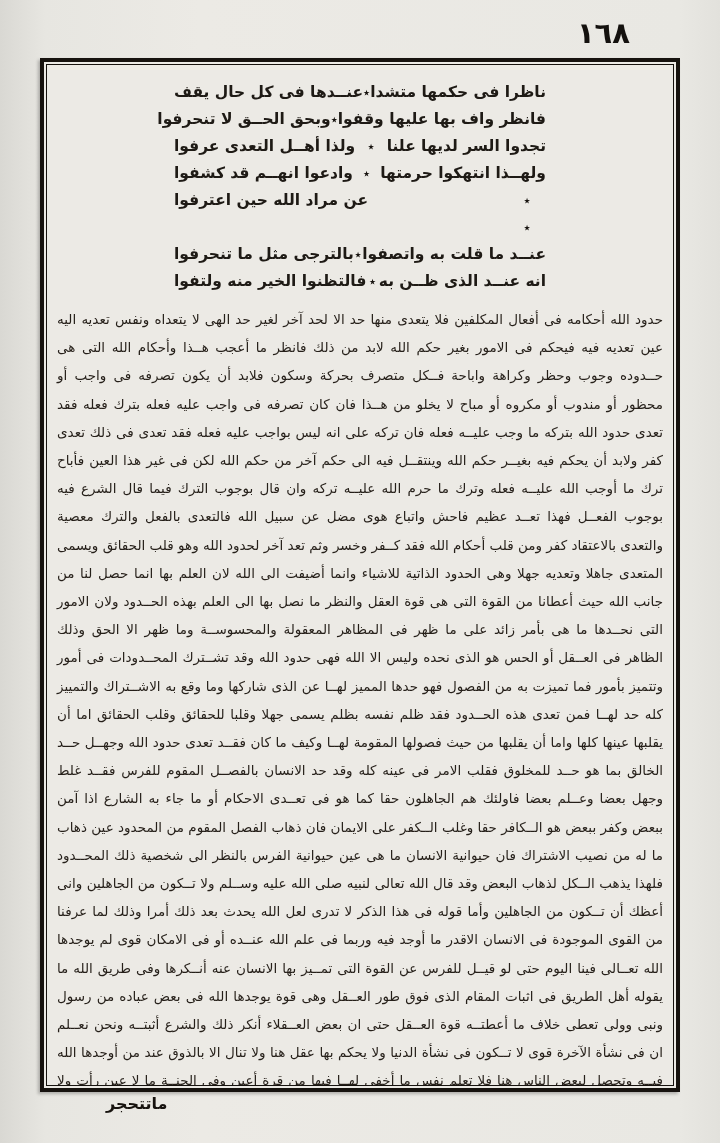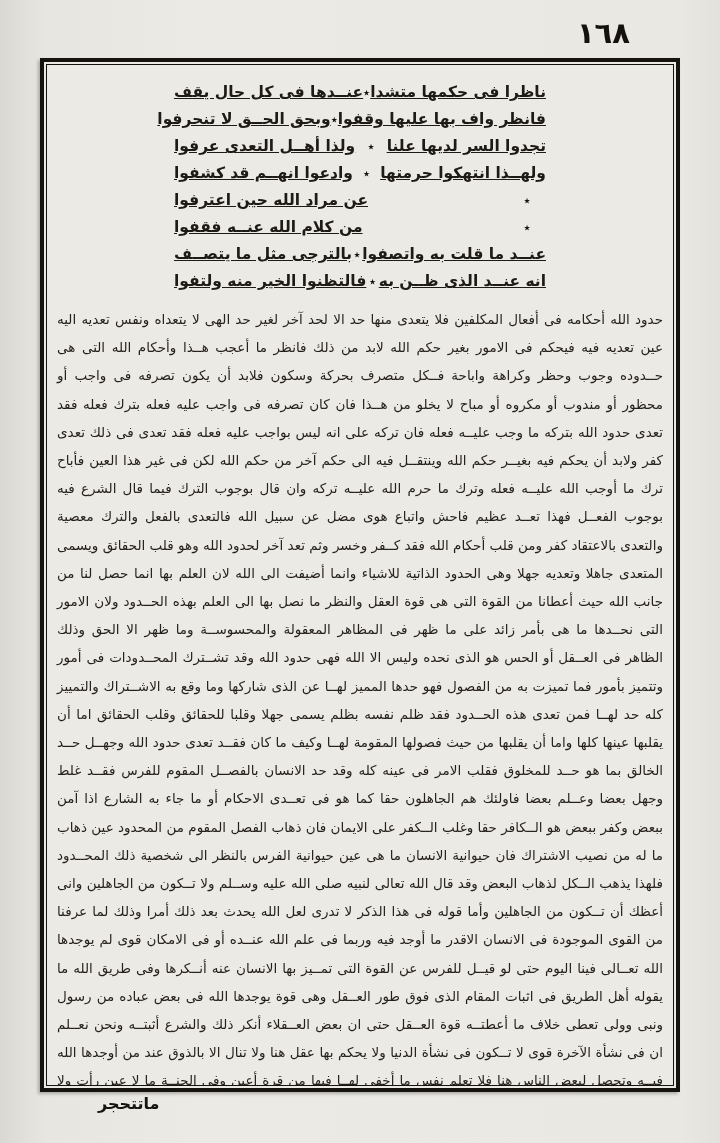--- a/index.html
+++ b/index.html
@@ -25,31 +25,31 @@
     padding:8px 8px 4px 8px;overflow:hidden;
   }
   .poem{
     width:372px;margin:6px auto 10px auto;direction:rtl;
   }
   .poem-line{
     display:flex;align-items:baseline;
     font-size:15.5px;font-weight:bold;line-height:27px;
     color:#1e1a15;white-space:nowrap;
   }
-  .hemi{flex:1;text-decoration:underline;}
+  .hemi{flex:1;}
   .hemi.first{text-align:center;}
   .hemi.second{text-align:end;}
   .sep{width:38px;text-align:center;font-size:13px;color:#17130f;}
   .prose{
     direction:rtl;text-align:justify;text-justify:inter-word;
     font-size:13.5px;line-height:28.2px;font-weight:500;
     color:#251f19;margin:2px 2px 0 2px;
   }
   .catchword{
-    position:absolute;left:98px;top:1094px;
+    position:absolute;left:106px;top:1094px;
     font-size:16px;font-weight:bold;color:#17130f;direction:rtl;
   }
 </style>
 </head>
 <body>
 
 <div class="page-number">١٦٨</div>
 
 <div class="frame-outer">
   <div class="frame-inner">
@@ -73,26 +73,25 @@
           <span class="hemi first">ولهــذا انتهكوا حرمتها</span>
           <span class="sep">٭</span>
           <span class="hemi second">وادعوا انهــم قد كشفوا</span>
         </div>
         <div class="poem-line">
           <span class="sep">٭</span>
           <span class="hemi second">عن مراد الله حين اعترفوا</span>
         </div>
         <div class="poem-line">
           <span class="sep">٭</span>
-          <span class="hemi second">من كلام الله عنــه فقفوا</span>
         </div>
         <div class="poem-line">
           <span class="hemi first">عنــد ما قلت به واتصفوا</span>
           <span class="sep">٭</span>
-          <span class="hemi second">بالترجى مثل ما يتصــف</span>
+          <span class="hemi second">بالترجى مثل ما تنحرفوا</span>
         </div>
         <div class="poem-line">
           <span class="hemi first">انه عنــد الذى ظــن به</span>
           <span class="sep">٭</span>
           <span class="hemi second">فالتظنوا الخير منه ولتفوا</span>
         </div>
       </div>
     <p class="prose">حدود الله أحكامه فى أفعال المكلفين فلا يتعدى منها حد الا لحد آخر لغير حد الهى لا يتعداه ونفس تعديه اليه عين تعديه فيه فيحكم فى الامور بغير حكم الله لابد من ذلك فانظر ما أعجب هــذا وأحكام الله التى هى حــدوده وجوب وحظر وكراهة واباحة فــكل متصرف بحركة وسكون فلابد أن يكون تصرفه فى واجب أو محظور أو مندوب أو مكروه أو مباح لا يخلو من هــذا فان كان تصرفه فى واجب عليه فعله بترك فعله فقد تعدى حدود الله بتركه ما وجب عليــه فعله فان تركه على انه ليس بواجب عليه فعله فقد تعدى فى ذلك تعدى كفر ولابد أن يحكم فيه بغيــر حكم الله وينتقــل فيه الى حكم آخر من حكم الله لكن فى غير هذا العين فأباح ترك ما أوجب الله عليــه فعله وترك ما حرم الله عليــه تركه وان قال بوجوب الترك فيما قال الشرع فيه بوجوب الفعــل فهذا تعــد عظيم فاحش واتباع هوى مضل عن سبيل الله فالتعدى بالفعل والترك معصية والتعدى بالاعتقاد كفر ومن قلب أحكام الله فقد كــفر وخسر وثم تعد آخر لحدود الله وهو قلب الحقائق ويسمى المتعدى جاهلا وتعديه جهلا وهى الحدود الذاتية للاشياء وانما أضيفت الى الله لان العلم بها انما حصل لنا من جانب الله حيث أعطانا من القوة التى هى قوة العقل والنظر ما نصل بها الى العلم بهذه الحــدود ولان الامور التى نحــدها ما هى بأمر زائد على ما ظهر فى المظاهر المعقولة والمحسوســة وما ظهر الا الحق وذلك الظاهر فى العــقل أو الحس هو الذى نحده وليس الا الله فهى حدود الله وقد تشــترك المحــدودات فى أمور وتتميز بأمور فما تميزت به من الفصول فهو حدها المميز لهــا عن الذى شاركها وما وقع به الاشــتراك والتمييز كله حد لهــا فمن تعدى هذه الحــدود فقد ظلم نفسه بظلم يسمى جهلا وقلبا للحقائق وقلب الحقائق اما أن يقلبها عينها كلها واما أن يقلبها من حيث فصولها المقومة لهــا وكيف ما كان فقــد تعدى حدود الله وجهــل حــد الخالق بما هو حــد للمخلوق فقلب الامر فى عينه كله وقد حد الانسان بالفصــل المقوم للفرس فقــد غلط وجهل بعضا وعــلم بعضا فاولئك هم الجاهلون حقا كما هو فى تعــدى الاحكام أو ما جاء به الشارع اذا آمن ببعض وكفر ببعض هو الــكافر حقا وغلب الــكفر على الايمان فان ذهاب الفصل المقوم من المحدود عين ذهاب ما له من نصيب الاشتراك فان حيوانية الانسان ما هى عين حيوانية الفرس بالنظر الى شخصية ذلك المحــدود فلهذا يذهب الــكل لذهاب البعض وقد قال الله تعالى لنبيه صلى الله عليه وســلم ولا تــكون من الجاهلين وانى أعظك أن تــكون من الجاهلين وأما قوله فى هذا الذكر لا تدرى لعل الله يحدث بعد ذلك أمرا وذلك لما عرفنا من القوى الموجودة فى الانسان الاقدر ما أوجد فيه وربما فى علم الله عنــده أو فى الامكان قوى لم يوجدها الله تعــالى فينا اليوم حتى لو قيــل للفرس عن القوة التى تمــيز بها الانسان عنه أنــكرها وفى طريق الله ما يقوله أهل الطريق فى اثبات المقام الذى فوق طور العــقل وهى قوة يوجدها الله فى بعض عباده من رسول ونبى وولى تعطى خلاف ما أعطتــه قوة العــقل حتى ان بعض العــقلاء أنكر ذلك والشرع أثبتــه ونحن نعــلم ان فى نشأة الآخرة قوى لا تــكون فى نشأة الدنيا ولا يحكم بها عقل هنا ولا تنال الا بالذوق عند من أوجدها الله فيــه وتحصل لبعض الناس هنا فلا تعلم نفس ما أخفى لهــا فيها من قرة أعين وفى الجنــة ما لا عين رأت ولا أذن سمعت ولا خطر على قلب بشر نخرج عن طور العقل بتعيين أمر ما وما خرج عن طور العقل بالامكان اذ لا حكم للعــقل فيما يعنيه الله من الامور الا الامكان خاصــة أو</p>
   </div>
 </div>

